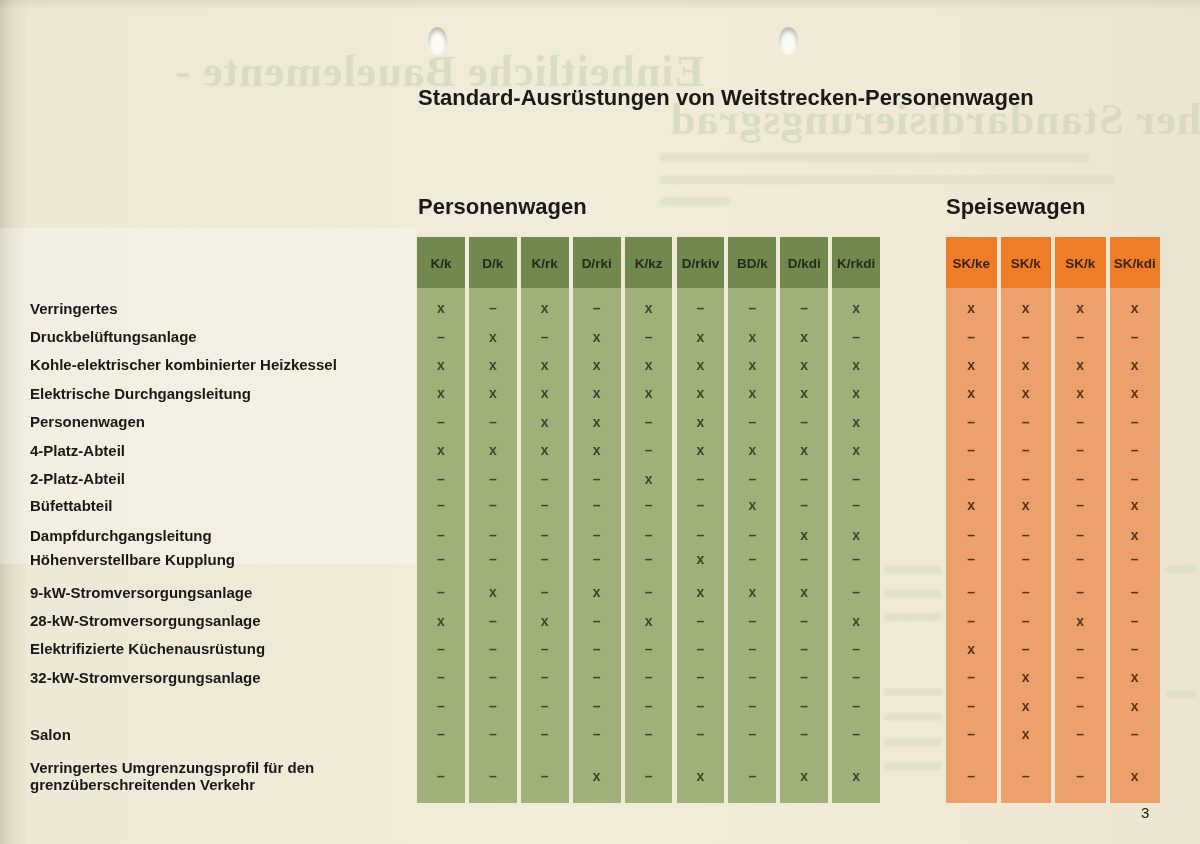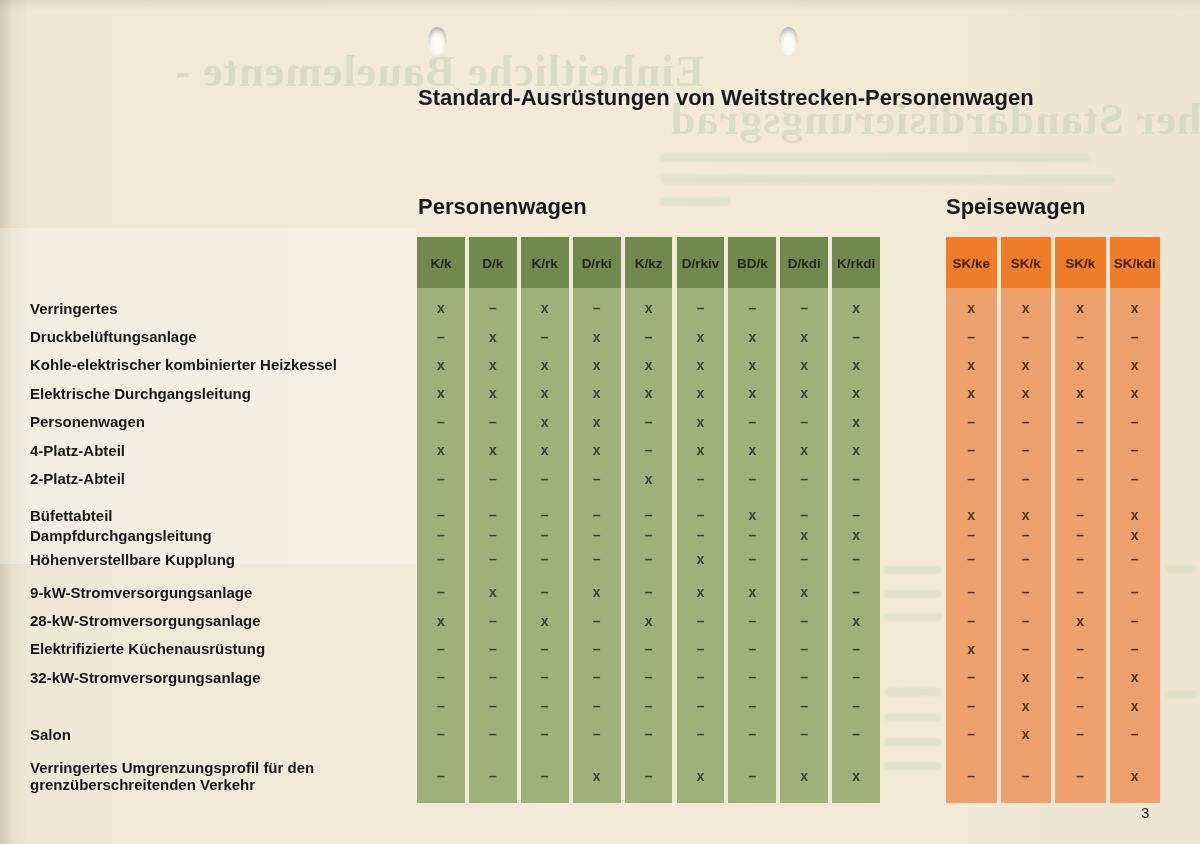--- a/index.html
+++ b/index.html
@@ -254,21 +254,21 @@
         <span class="mark green" style="left: 648.55px;">x</span>
         <span class="mark green" style="left: 700.45px;">–</span>
         <span class="mark green" style="left: 752.35px;">–</span>
         <span class="mark green" style="left: 804.25px;">–</span>
         <span class="mark green" style="left: 856.15px;">–</span>
         <span class="mark orange" style="left: 971.25px;">–</span>
         <span class="mark orange" style="left: 1025.75px;">–</span>
         <span class="mark orange" style="left: 1080.25px;">–</span>
         <span class="mark orange" style="left: 1134.75px;">–</span>
       </div>
-      <div class="trow" style="top: 213px; height: 28.4px; text-decoration: underline;">
+      <div class="trow" style="top: 203px; height: 28.4px; text-decoration: underline;">
         <div class="rlabel">Büfettabteil</div>
         <span class="mark green" style="left: 440.95px;">–</span>
         <span class="mark green" style="left: 492.85px;">–</span>
         <span class="mark green" style="left: 544.75px;">–</span>
         <span class="mark green" style="left: 596.65px;">–</span>
         <span class="mark green" style="left: 648.55px;">–</span>
         <span class="mark green" style="left: 700.45px;">–</span>
         <span class="mark green" style="left: 752.35px;">x</span>
         <span class="mark green" style="left: 804.25px;">–</span>
         <span class="mark green" style="left: 856.15px;">–</span>

